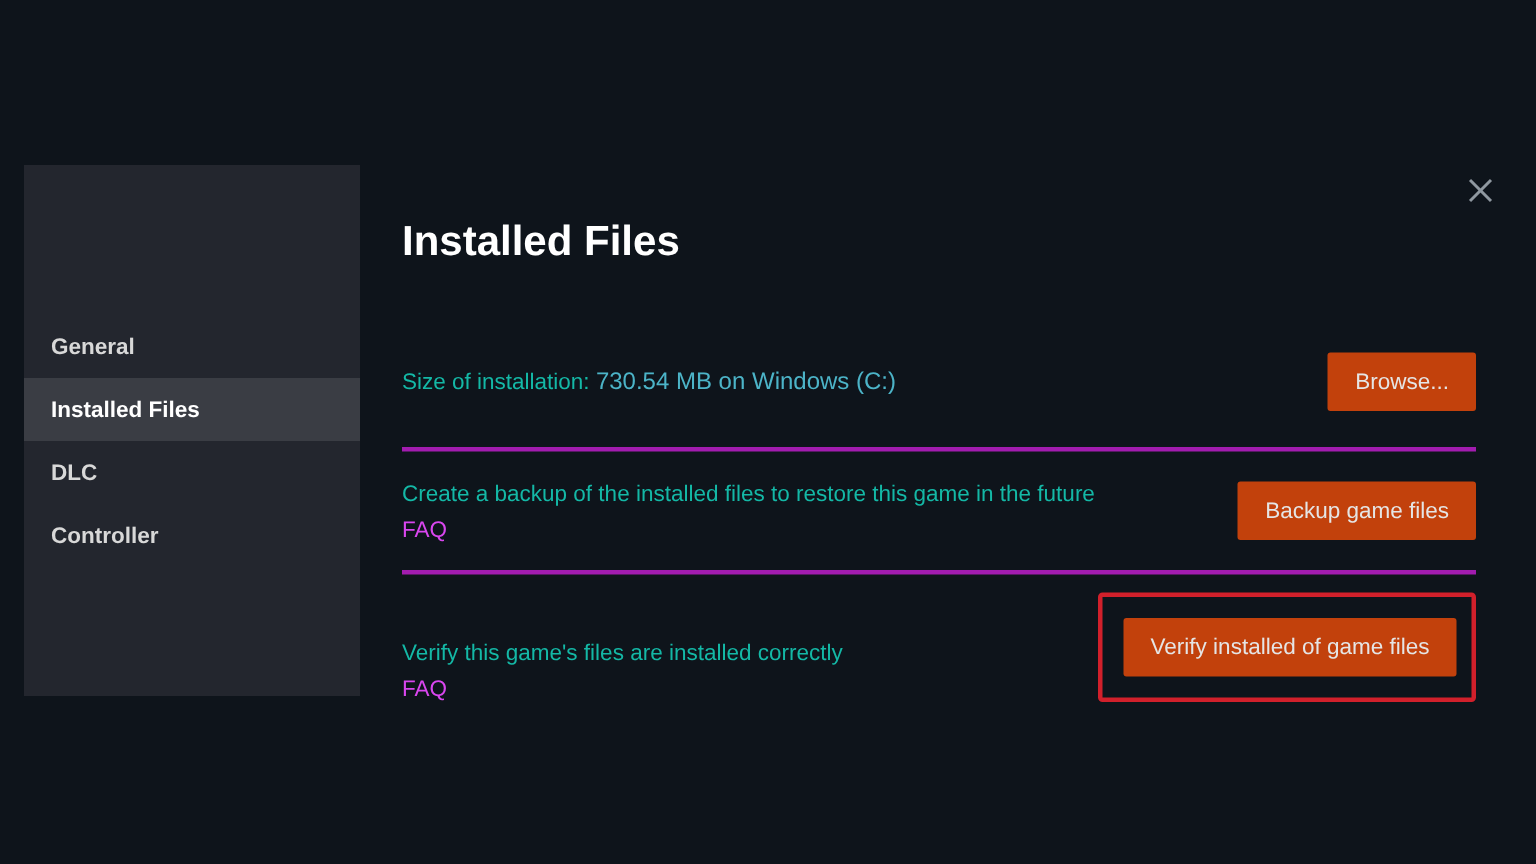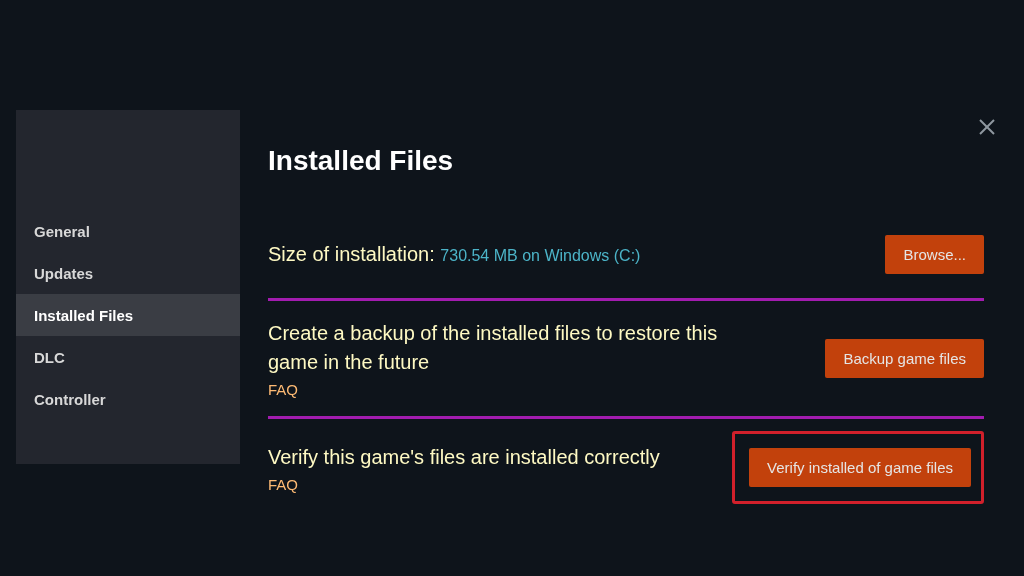--- a/index.html
+++ b/index.html
@@ -8,37 +8,36 @@
   .sidebar { padding-top: 100px; }
   .sidebar-item { height: 42px; display: flex; align-items: center; padding-left: 18px; font-size: 15px; color: #d8d8d8; cursor: pointer; }
   .sidebar-item.active { background: #3a3d44; color: #ffffff; }
   .close { position: absolute; right: 28px; top: 118px; width: 18px; height: 18px; cursor: pointer; }
   .close svg { width: 18px; height: 18px; stroke: #8f98a0; stroke-width: 2; }
   .content { position: absolute; left: 268px; top: 145px; width: 716px; }
   .title { font-size: 28px; font-weight: 700; color: #ffffff; margin-bottom: 58px; }
   .row { display: flex; align-items: center; justify-content: space-between; padding: 18px 0; }
   .row.bordered { border-top: 3px solid #a21caf; }
   .left { max-width: 500px; }
-  .label { font-size: 20px; color: #fef9c3; line-height: 1.45; }
+  .label { font-size: 15px; color: #14b8a6; line-height: 1.45; }
   .link { color: #4cb4c8; cursor: pointer; }
-  .faq { display: block; margin-top: 4px; color: #fdba74; font-size: 15px; cursor: pointer; }
+  .faq { display: block; margin-top: 4px; color: #d946ef; font-size: 15px; cursor: pointer; }
   .btn { background: #c2410c; color: #e5e5e5; border: none; padding: 11px 18px; font-size: 15px; border-radius: 2px; cursor: pointer; white-space: nowrap; }
   .highlight-box { border: 3px solid #d1202b; padding: 14px 10px 14px 14px; border-radius: 3px; display: inline-block; }
   .row-install { padding-top: 0; padding-bottom: 24px; }
-  .row-verify { align-items: flex-start; }
+  .row-verify { align-items: flex-end; }
   .row-verify .highlight-box { margin-top: -6px; }
   .row-verify .left { padding-top: 6px; }
 </style>
 </head>
 <body>
 
 <div class="panel">
   <div class="sidebar">
     <div class="sidebar-item">General</div>
-    <div class="sidebar-item">Updates</div>
     <div class="sidebar-item active">Installed Files</div>
     <div class="sidebar-item">DLC</div>
     <div class="sidebar-item">Controller</div>
   </div>
 </div>
 
 <div class="close">
   <svg viewBox="0 0 18 18">
       <line x1="2" y1="2" x2="16" y2="16"></line>
       <line x1="16" y1="2" x2="2" y2="16"></line>

